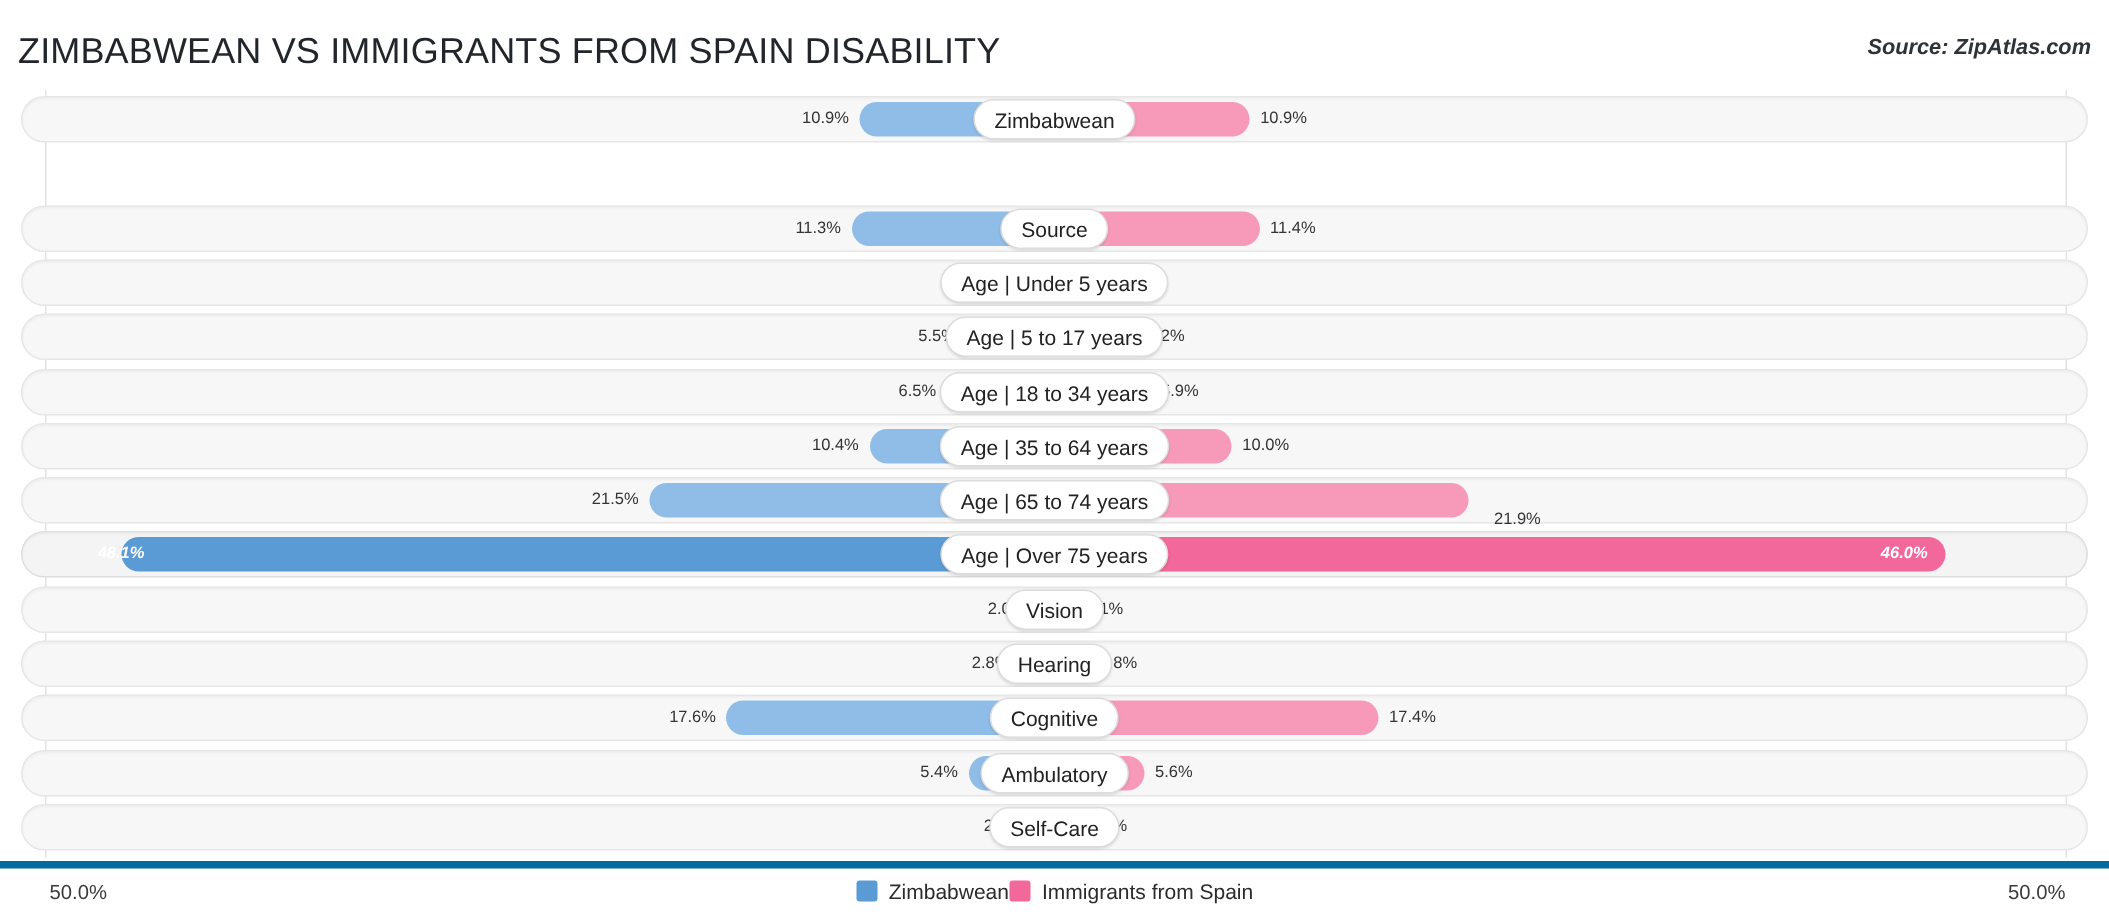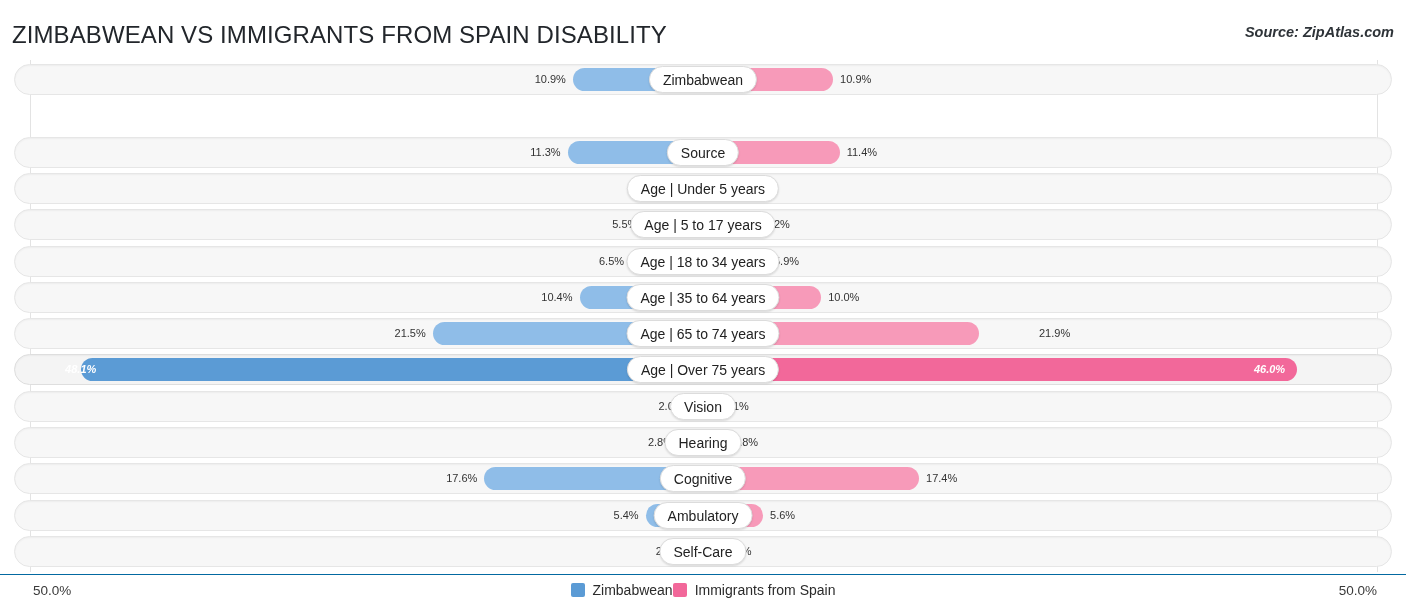--- a/index.html
+++ b/index.html
@@ -135,21 +135,21 @@
     white-space: nowrap;
     box-shadow: 0 1px 2px rgba(0,0,0,0.12);
     z-index: 5;
   }
 
   
   #footer {
     position: absolute;
     left: 0; top: 574px;
     width: 1406px; height: 38px;
-    border-top: 1px solid #0369a1;
+    border-top: 5px solid #0369a1;
   }
   #axis-min, #axis-max {
     position: absolute;
     top: 8px;
     font-size: 13.5px;
     color: #3a3a3a;
     white-space: nowrap;
   }
   #axis-min { left: 33px; }
   #axis-max { right: 29px; }
@@ -237,21 +237,21 @@
         <div class="bar bar-right" style="width: 132.2px; background: rgb(247, 154, 185);"></div>
         <div class="val val-left" style="right: 819.488px; width: 90px;">10.4%</div>
         <div class="val val-right" style="left: 814.2px; width: 90px;">10.0%</div>
         <div class="pill">Age | 35 to 64 years</div>
       </div>
       <div class="row" style="top: 258.1px;">
         <div class="track"></div>
         <div class="bar bar-left" style="width: 284.23px; background: rgb(143, 189, 232);"></div>
         <div class="bar bar-right" style="width: 289.518px; background: rgb(247, 154, 185);"></div>
         <div class="val val-left" style="right: 966.23px; width: 90px;">21.5%</div>
-        <div class="val val-right" style="left: 1025px; width: 90px;">21.9%</div>
+        <div class="val val-right" style="left: 982px; width: 90px; margin-top: 13px;">21.9%</div>
         <div class="pill">Age | 65 to 74 years</div>
       </div>
       <div class="row highlight" style="top: 294.4px;">
         <div class="track"></div>
         <div class="bar bar-left" style="width: 635.882px; background: rgb(91, 155, 213);"></div>
         <div class="bar bar-right" style="width: 608.12px; background: rgb(242, 104, 154);"></div>
         <div class="val val-left inside" style="left: 51.118px; width: 90px; text-align: left;">48.1%</div>
         <div class="val val-right inside" style="left: 1181.12px; width: 90px; text-align: right;">46.0%</div>
         <div class="pill">Age | Over 75 years</div>
       </div>

